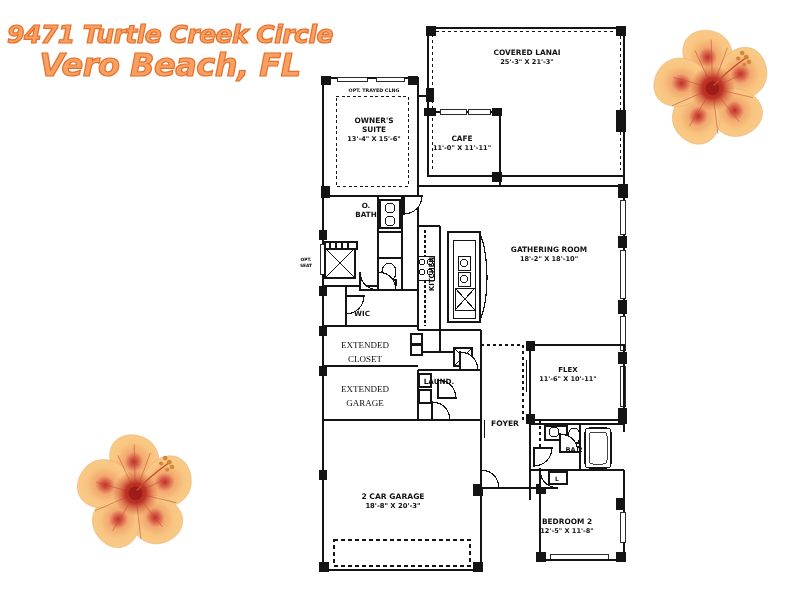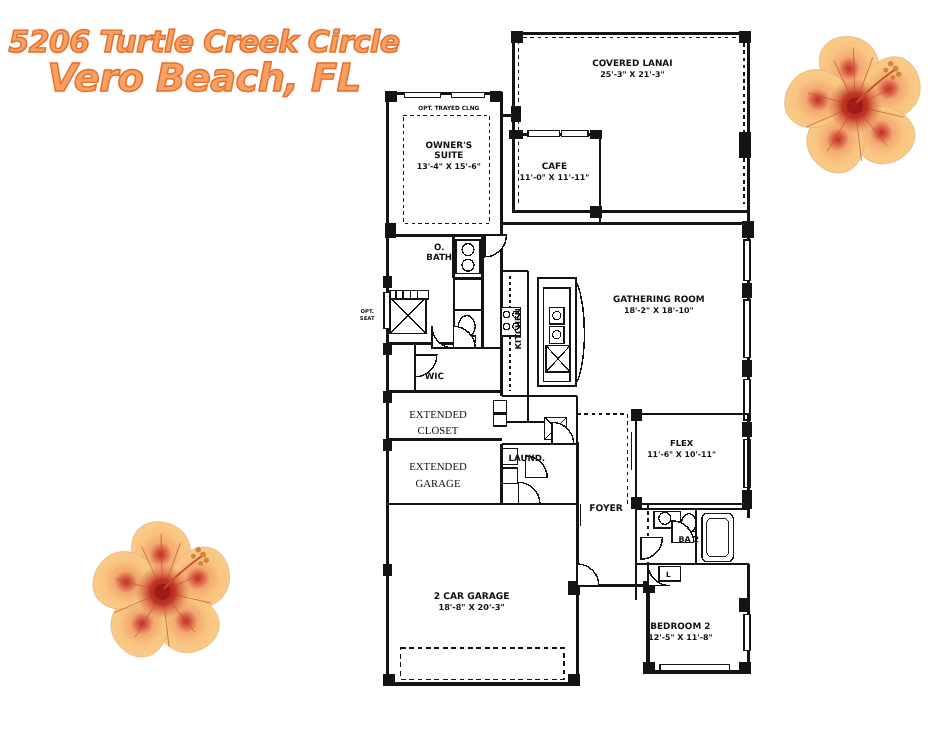--- a/index.html
+++ b/index.html
@@ -35,21 +35,21 @@
   
   #plan{position:absolute;left:0;top:0;width:792px;height:611px;margin-left:40px;}
   #plan svg{display:block;}
 </style>
 </head>
 <body>
 
 <div id="stage">
 
   <div id="title-block">
-    <div class="tline l1">5206 Turtle Creek Circle</div>
+    <div class="tline l1">9471 Turtle Creek Circle</div>
     <div class="tline l2">Vero Beach, FL</div>
   </div>
 
   <div class="flower" style="left:645px;top:18px;">
     <svg width="135" height="135" viewBox="0 0 200 200" aria-hidden="true">
       <defs>
         <radialGradient id="petgA" cx="50%" cy="50%" r="62%">
           <stop offset="0%" stop-color="#C03024"></stop>
           <stop offset="14%" stop-color="#D9604A"></stop>
           <stop offset="30%" stop-color="#F2A96F"></stop>

